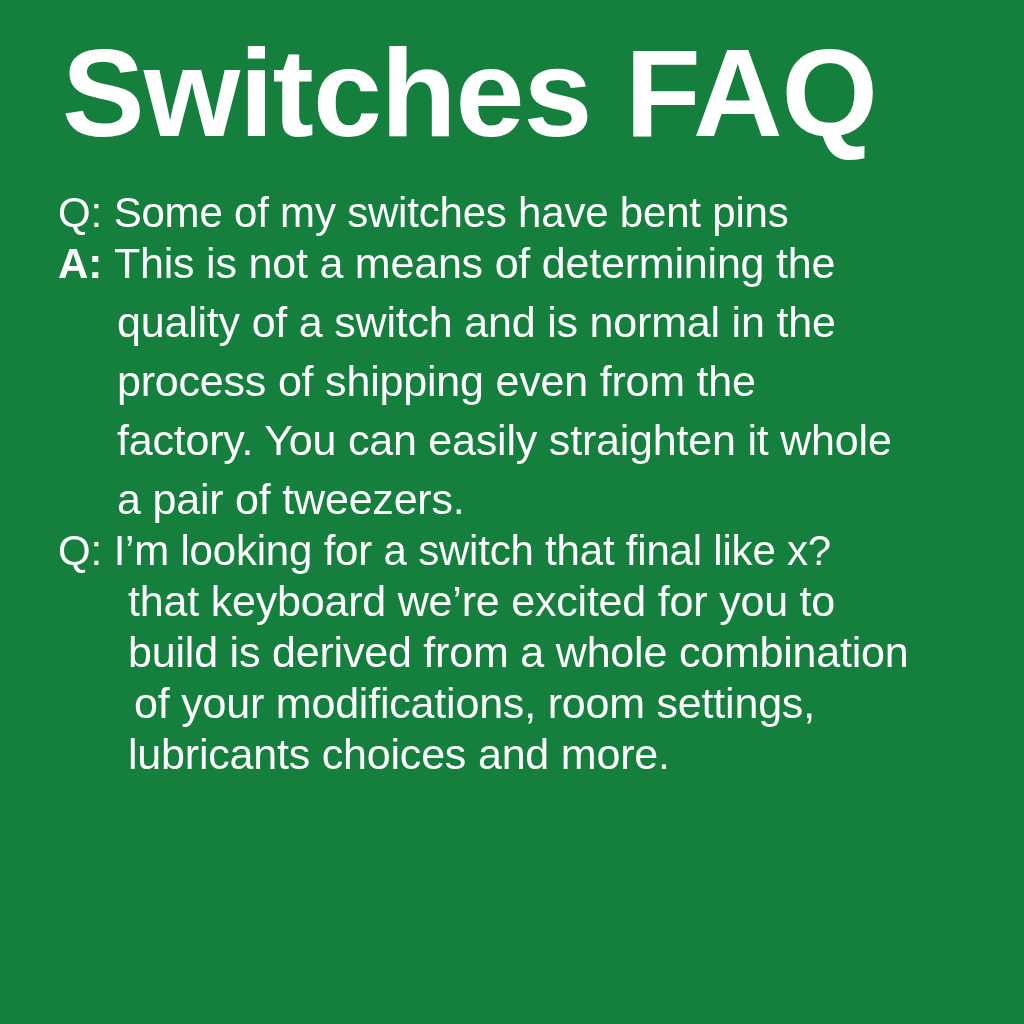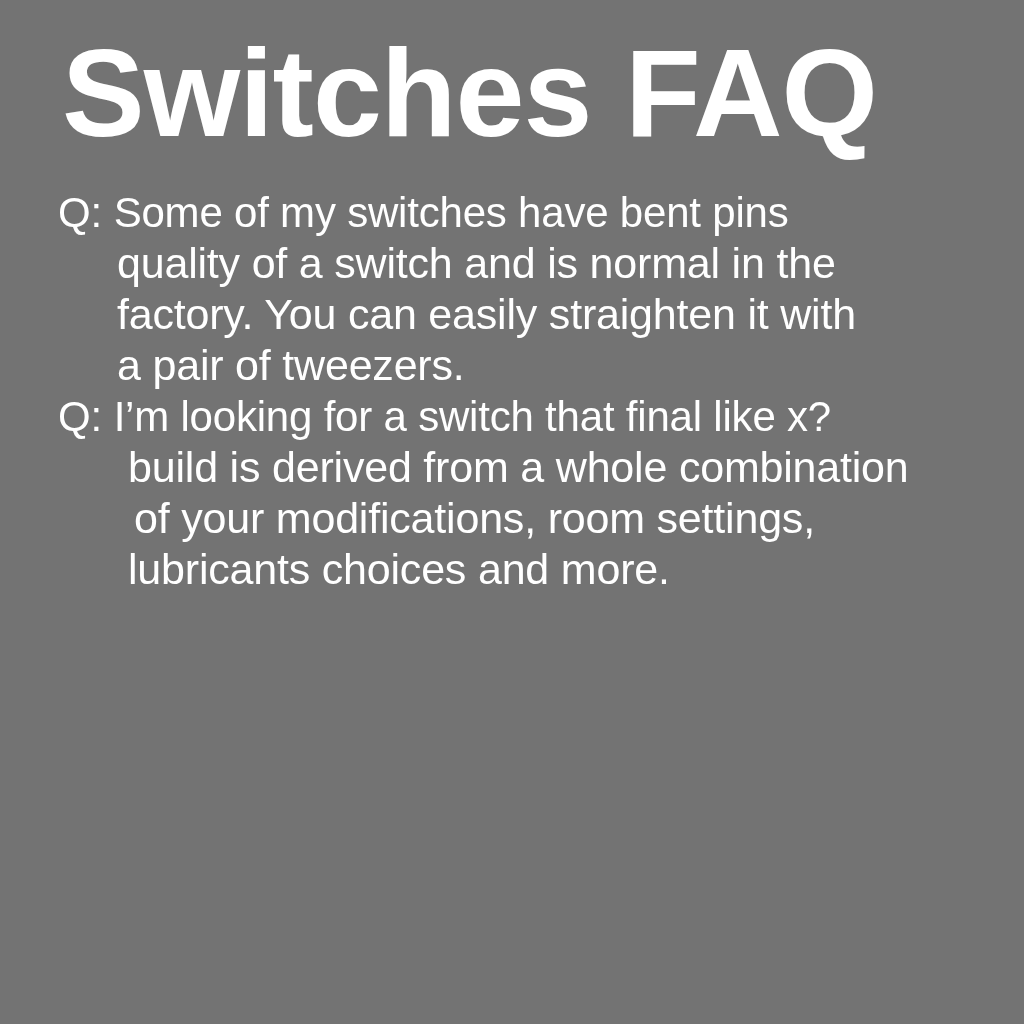--- a/index.html
+++ b/index.html
@@ -76,53 +76,58 @@
   
   .cont {
     display: block;
     font-size: 43px;
     line-height: 51px;
     font-weight: normal;
     white-space: nowrap;
     letter-spacing: -0.2px;
   }
 
-  .indent-a { padding-left: 59px; }
+  .indent-a { padding-left: 59px; margin-top: 8px; }
   .indent-b { padding-left: 70px; }
   .indent-c { padding-left: 76px; }
 
   .gap-label { letter-spacing: 0; }
 </style>
 </head>
 <body>
 
-<div id="poster" style="background: #737373; color: rgb(255, 255, 255);">
+<div id="poster" style="background: #15803d; color: rgb(255, 255, 255);">
 
   <div id="title">Switches FAQ</div>
 
   <div id="faq">
 
     <div class="qa-block">
 
       <div class="q-line">
         <span>Q:</span><span class="gap-label"> </span><span>Some of my switches have bent pins</span>
       </div>
 
+      <div class="a-line">
+        <span class="a-label">A:</span><span class="gap-label"> </span><span>This is not a means of determining the</span>
+      </div>
 
       <div class="cont indent-a">quality of a switch and is normal in the</div>
-      <div class="cont indent-a">factory. You can easily straighten it with</div>
+      <div class="cont indent-a">process of shipping even from the</div>
+      <div class="cont indent-a">factory. You can easily straighten it whole</div>
       <div class="cont indent-a">a pair of tweezers.</div>
     </div>
 
     <div class="qa-block">
 
       <div class="q-line">
         <span>Q:</span><span class="gap-label"> </span><span>I’m looking for a switch that final like x?</span>
       </div>
 
 
+      <div class="cont indent-b">that keyboard we’re excited for you to</div>
       <div class="cont indent-b">build is derived from a whole combination</div>
       <div class="cont indent-c">of your modifications, room settings,</div>
       <div class="cont indent-b">lubricants choices and more.</div>
     </div>
 
   </div>
 </div>
 
 </body></html>

